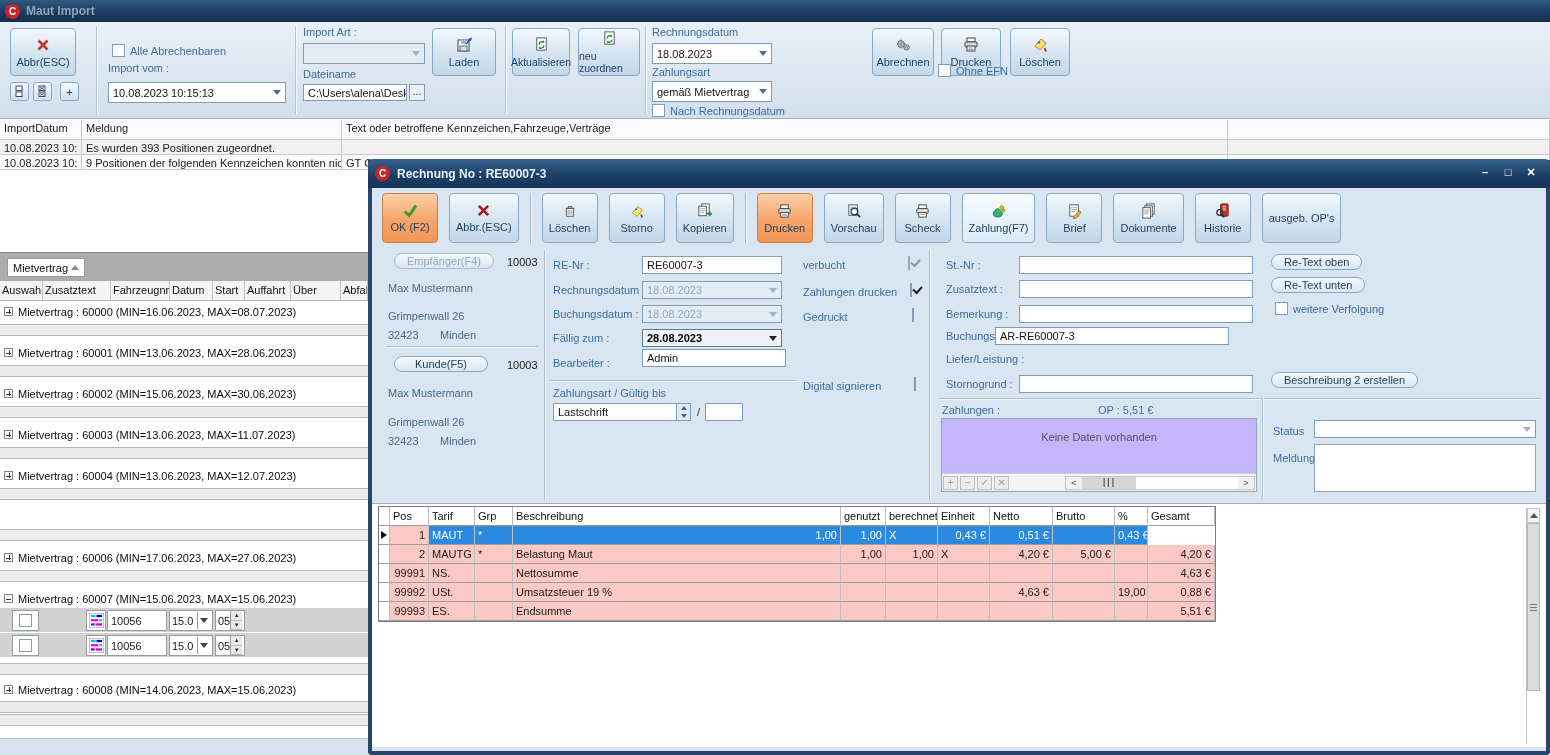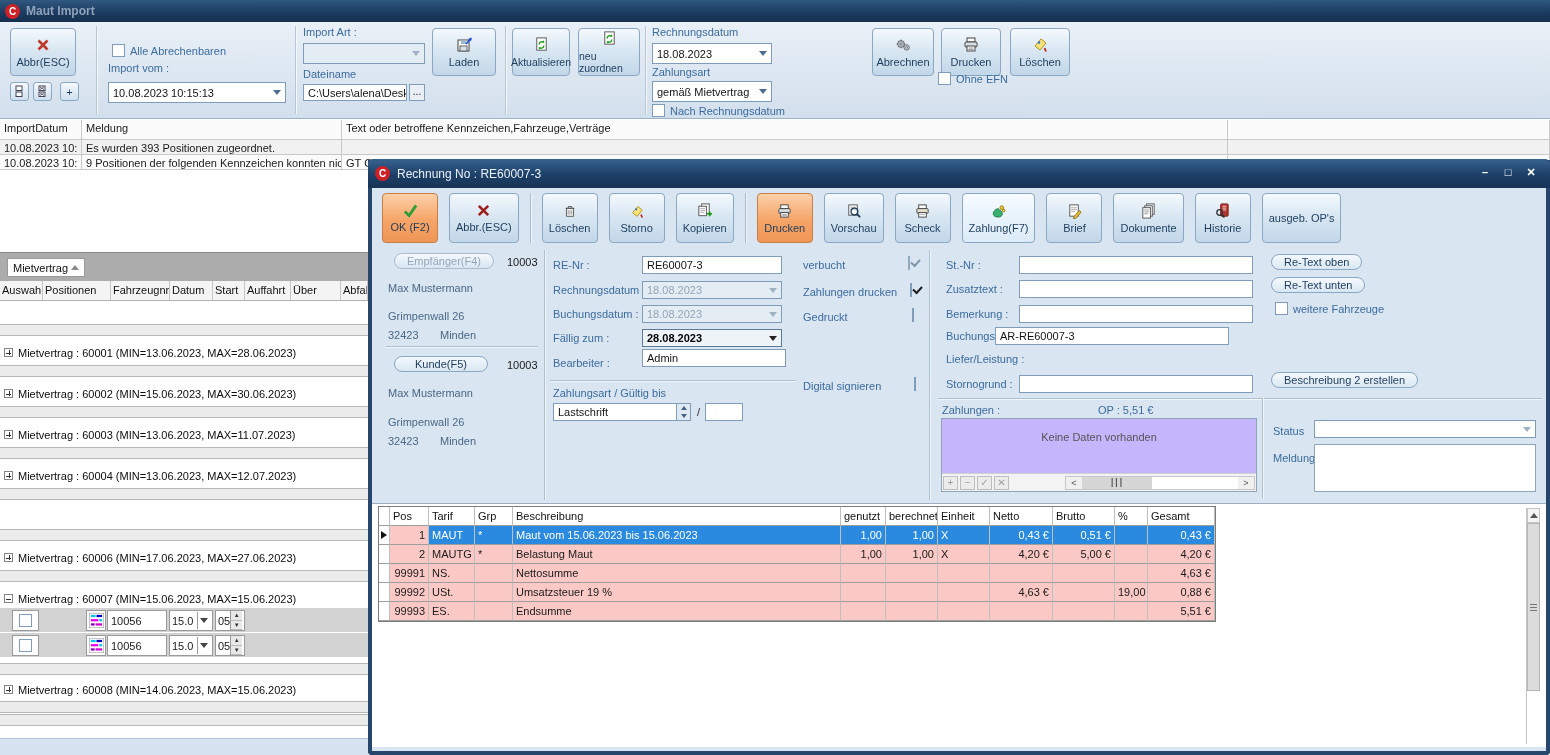--- a/index.html
+++ b/index.html
@@ -63,21 +63,21 @@
   .chcell{position:absolute;background:#fff;border:1px solid #9a9a9a;display:flex;align-items:center}
   .spin{display:flex;flex-direction:column;width:12px;height:19px;border-left:1px solid #9a9a9a}
   .spin span{flex:1;display:flex;align-items:center;justify-content:center;font-size:6px;color:#333;background:#e8e8e8;border-bottom:1px solid #bbb}
   .bottom-strip{position:absolute;left:0;top:738px;width:368px;height:17px;background:#d7e3f0;border-top:1px solid #b0c2d4}
 
   
   .dialog{position:absolute;left:368px;top:160px;width:1182px;height:595px;background:#d9e5f0;
     border:4px solid #26476b;border-top:none;border-radius:0 0 4px 4px}
   .dlg-titlebar{position:absolute;left:-4px;top:-1px;width:1182px;height:29px;border-radius:5px 5px 0 0;
     background:linear-gradient(#37628e,#1d4068 55%,#173355);display:flex;align-items:center;gap:7px;padding-left:7px}
-  .dlg-title{color:#e9f0f7;font-weight:normal;font-size:12px}
+  .dlg-title{color:#e9f0f7;font-weight:bold;font-size:12px}
   .dlg-controls{position:absolute;right:12px;top:7px;display:flex;gap:9px;color:#fff;font-size:11px;font-weight:bold}
   .dlg-controls span{width:14px;text-align:center}
   .dlg-toolbar{position:absolute;left:10px;top:33px;display:flex;align-items:flex-start;gap:11px}
   .dbtn{min-width:56px;height:50px;padding:3px 6px}
   .dsep{width:1px;height:50px;background:#a9bccd;box-shadow:1px 0 0 #eef4f9}
   .pill{border:1px solid #8aa7c3;border-radius:9px;background:linear-gradient(#f4f9fd,#d9e7f2);
     padding:1px 12px;color:#1c3c5c;display:inline-block}
   .pill.dis{color:#93a7ba;border-color:#a8bccd}
   .vline{position:absolute;width:1px;background:#aebfd0;box-shadow:1px 0 0 #f0f5fa}
   .hline{position:absolute;height:1px;background:#aebfd0;box-shadow:0 1px 0 #f0f5fa}
@@ -92,21 +92,21 @@
   .spinbox span{flex:1;background:#dfe9f2;display:flex;align-items:center;justify-content:center}
   .up{width:0;height:0;border-left:3px solid transparent;border-right:3px solid transparent;border-bottom:4px solid #446180}
   .dn{width:0;height:0;border-left:3px solid transparent;border-right:3px solid transparent;border-top:4px solid #446180}
 
   .pay-box{position:absolute;left:569px;top:258px;width:316px;height:74px;background:#c4b5fd;border:1px solid #8fa5ba}
   .pay-empty{position:absolute;left:0;top:12px;width:100%;text-align:center;color:#555}
   .pay-nav{position:absolute;left:0;bottom:0;width:100%;height:18px;background:#f3f3f3;border-top:1px solid #cfcfcf;display:flex;align-items:center;padding:1px}
   .nbtn{width:15px;height:14px;border:1px solid #bdbdbd;background:#ececec;color:#9e9e9e;font-size:10px;line-height:12px;text-align:center;margin-right:2px}
   .nscroll{margin-left:auto;display:flex;align-items:center;height:14px;flex:0 0 190px;border:1px solid #c6c6c6;background:#fff}
   .narrow{width:16px;height:100%;display:flex;align-items:center;justify-content:center;color:#555;background:#f0f0f0;font-size:9px}
-  .nthumb{width:70px;height:100%;background:#d6d6d6;display:flex;align-items:center;justify-content:center;font-size:12px;color:#555;letter-spacing:1px}
+  .nthumb{width:54px;height:100%;background:#d6d6d6;display:flex;align-items:center;justify-content:center;font-size:12px;color:#555;letter-spacing:1px}
 
   
   .pt{position:absolute;left:6px;top:346px;width:838px;border:1px solid #7c7c7c;background:#fff}
   .pt-row{display:grid;grid-template-columns:11px 39px 46px 38px 328px 45px 52px 52px 63px 62px 33px 67px;height:19px}
   .pt-row>div{border-right:1px solid #bfbfbf;border-bottom:1px solid #9d9d9d;padding:0 3px;line-height:18px;white-space:nowrap;overflow:hidden}
   .pt-head>div{background:#fff;color:#111}
   .pink{background:#fbc9c5}
   .bluesel{background:#2a8ae0;color:#fff}
   .num{text-align:right}
   .marker{position:relative;background:#fff}
@@ -257,21 +257,21 @@
     <span>Drucken</span>
   </div>
   <div class="btn abs" style="left:1010px;top:28px;width:60px;height:48px">
     <svg class="ic" width="18" height="17" viewBox="0 0 18 17">
       <path d="M4 10l6-7 5 4-6 7z" fill="#f7e27a" stroke="#b09410"></path>
       <circle cx="8" cy="6.5" r="1.2" fill="#2a6ed8"></circle>
       <path d="M13.5 12l1.5 3.5" stroke="#cc2222" stroke-width="1.8"></path>
       </svg>
     <span>Löschen</span>
   </div>
-  <div class="cbrow abs" style="left:938px;top:72px">
+  <div class="cbrow abs" style="left:938px;top:64px">
     <span class="cb"></span>
     <span class="lbl">Ohne EFN</span>
   </div>
 
   <div class="msg-table">
     <div class="msg-row msg-head">
       <div>ImportDatum</div>
       <div>Meldung</div>
       <div>Text oder betroffene Kennzeichen,Fahrzeuge,Verträge</div>
       <div></div>
@@ -291,29 +291,33 @@
   </div>
 
   <div class="group-bar">
     <div class="group-chip">
       <span>Mietvertrag</span>
       <span class="tri"></span>
     </div>
   </div>
   <div class="lp-headers">
     <div>Auswahl</div>
-    <div>Positionen</div>
+    <div>Zusatztext</div>
     <div>Fahrzeugnr</div>
     <div>Datum</div>
     <div>Start</div>
     <div>Auffahrt</div>
     <div>Über</div>
     <div>Abfal</div>
   </div>
 
+  <div class="grow" style="top:303px">
+    <span class="exp plus"></span>
+    <span>Mietvertrag : 60000 (MIN=16.06.2023, MAX=08.07.2023)</span>
+  </div>
   <div class="gband" style="top:324px"></div>
   <div class="grow" style="top:344px">
     <span class="exp plus"></span>
     <span>Mietvertrag : 60001 (MIN=13.06.2023, MAX=28.06.2023)</span>
   </div>
   <div class="gband" style="top:365px"></div>
   <div class="grow" style="top:385px">
     <span class="exp plus"></span>
     <span>Mietvertrag : 60002 (MIN=15.06.2023, MAX=30.06.2023)</span>
   </div>
@@ -645,21 +649,21 @@
       </div>
 
     <div class="abs" style="left:899px;top:94px">
       <span class="pill">Re-Text oben</span>
     </div>
     <div class="abs" style="left:899px;top:117px">
       <span class="pill">Re-Text unten</span>
     </div>
     <div class="cbrow abs" style="left:903px;top:142px">
       <span class="cb"></span>
-      <span class="flbl" style="position:static">weitere Fahrzeuge</span>
+      <span class="flbl" style="position:static">weitere Verfolgung</span>
     </div>
     <div class="abs" style="left:899px;top:212px">
       <span class="pill">Beschreibung 2 erstellen</span>
     </div>
 
     <div class="hline" style="left:566px;top:238px;width:604px"></div>
     <div class="vline" style="left:890px;top:238px;height:100px"></div>
 
     
     <div class="flbl" style="left:570px;top:244px">Zahlungen :</div>
@@ -706,21 +710,20 @@
         <div>Netto</div>
         <div>Brutto</div>
         <div>%</div>
         <div>Gesamt</div>
       </div>
       <div class="pt-row">
         <div class="marker cur"></div>
         <div class="pink num">1</div>
         <div class="bluesel">MAUT</div>
         <div class="bluesel">*</div>
-        <div class="bluesel">Maut vom 15.06.2023 bis 15.06.2023</div>
         <div class="bluesel num">1,00</div>
         <div class="bluesel num">1,00</div>
         <div class="bluesel">X</div>
         <div class="bluesel num">0,43 €</div>
         <div class="bluesel num">0,51 €</div>
         <div class="bluesel num"></div>
         <div class="bluesel num">0,43 €</div>
       </div>
       <div class="pt-row">
         <div class="marker"></div>

